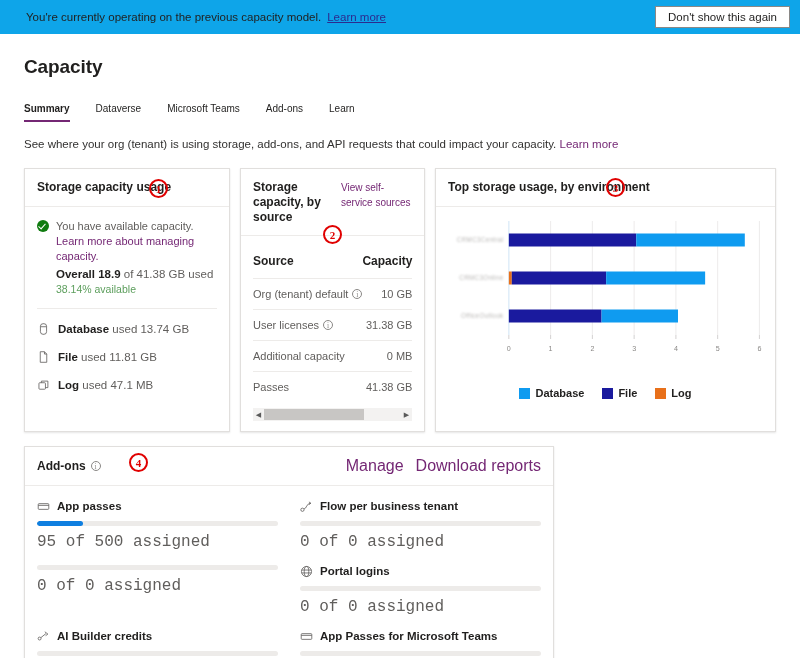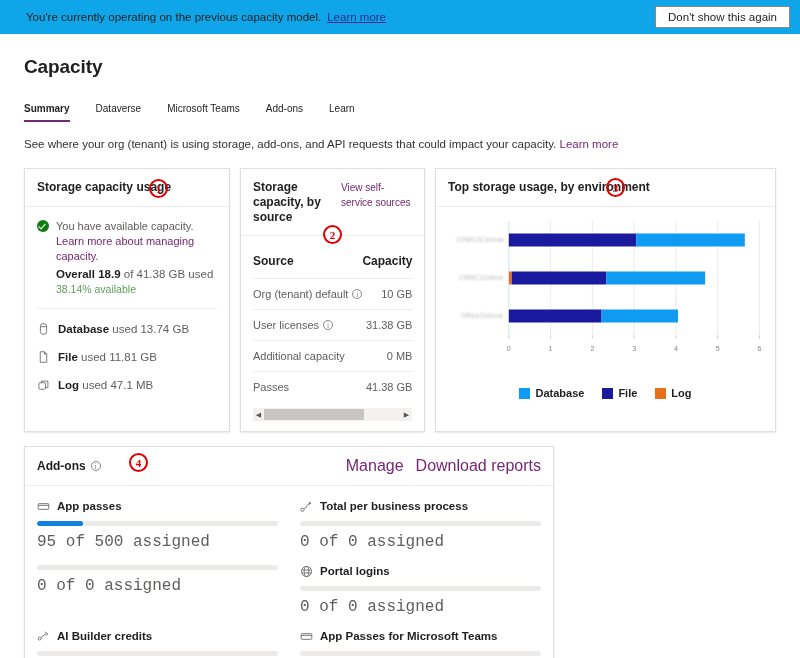--- a/index.html
+++ b/index.html
@@ -526,21 +526,21 @@
           </div>
           <div class="addon-meta">95 of 500 assigned</div>
         </div>
         <div class="addon">
           <div class="addon-head">
             <span class="addon-icon"><svg viewBox="0 0 16 16">
                 <circle cx="3" cy="12" r="2" fill="none" stroke="#605e5c" stroke-width="1"></circle>
                 <path d="M5 11 C8 11 8 4 13 4" fill="none" stroke="#605e5c" stroke-width="1"></path>
                 <path d="M11 2.4 L13.4 4 L11 5.6" fill="none" stroke="#605e5c" stroke-width="1"></path>
               </svg></span>
-            <span class="addon-name">Total per business process</span>
+            <span class="addon-name">Flow per business tenant</span>
           </div>
           <div class="bar-track">
             <div class="bar-fill" style="width: 0%; background: rgb(15, 127, 224);"></div>
           </div>
           <div class="addon-meta">0 of 0 assigned</div>
         </div>
         <div class="addon">
           <div class="bar-track">
             <div class="bar-fill" style="width: 0%; background: rgb(15, 127, 224);"></div>
           </div>

